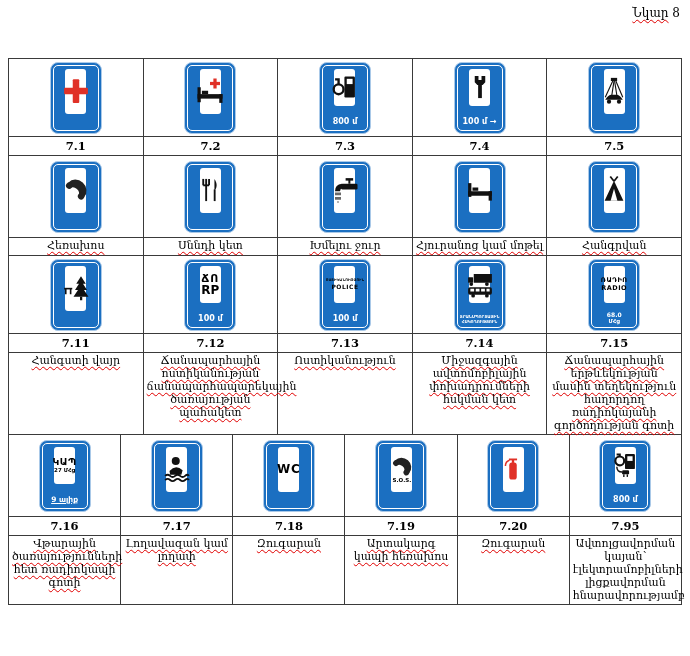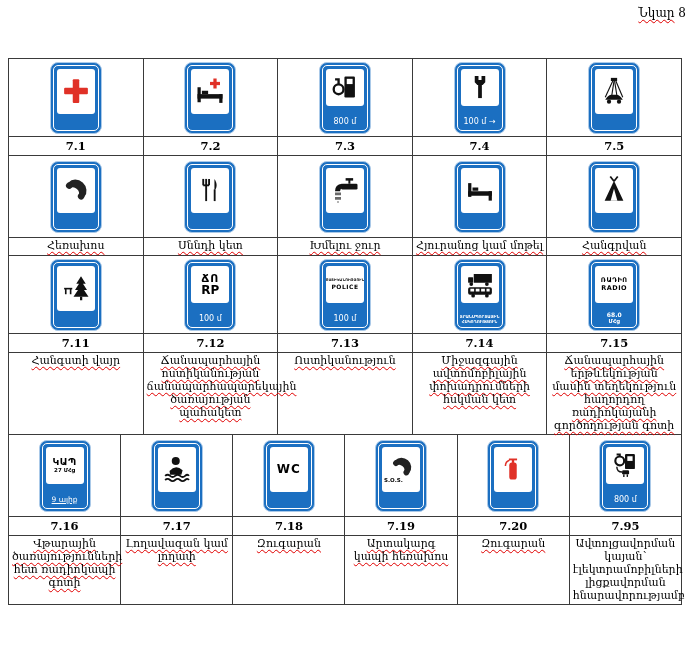--- a/index.html
+++ b/index.html
@@ -1,41 +1,41 @@
 <!DOCTYPE html>
 <html><head>
 <meta charset="utf-8">
 <style>
   html,body { margin:0; padding:0; background:#fff; }
   body { width:690px; height:656px; font-family:"DejaVu Serif","DejaVu Sans",serif; color:#000; }
   .page { position:relative; width:690px; height:656px; overflow:hidden; }
 
-  .fig { position:absolute; top:6px; right:4px; font-size:12px; }
+  .fig { position:absolute; top:6px; right:10px; font-size:12px; }
   .title { position:absolute; top:37px; left:0; width:100%; text-align:center; font-weight:bold; font-size:12.5px; letter-spacing:0.2px; }
 
   .tables { position:absolute; top:58px; left:8px; width:674px; }
   table { border-collapse:collapse; width:674px; table-layout:fixed; }
   table.t6 { margin-top:-1px; }
   td { border:1px solid #3a3a3a; padding:0; text-align:center; }
   tr.r-sign td { vertical-align:middle; }
   tr.r-num td { font-size:11.5px; font-weight:bold; height:18px; vertical-align:middle; }
   tr.r-lab td { font-size:11px; line-height:13px; vertical-align:top; padding:1px 3px 2px; }
   .h-s1 td { height:77px; } .h-s2 td { height:81px; } .h-s3 td { height:77px; } .h-s4 td { height:81px; }
   .h-l1 td { height:40px; } .h-l2 td { height:14px; padding-bottom:0; } .h-l3 td { height:68px; } .h-l4 td { height:64px; }
 
   
   .sq { text-decoration:underline; text-decoration-style:wavy; text-decoration-color:#e00000; text-decoration-thickness:1px; text-underline-offset:2px; }
 
   
   .sign { display:inline-block; width:52px; height:72px; background:#1b6fc1; border:1px solid #aac9e8; border-radius:8px; box-sizing:border-box; padding:2px; vertical-align:middle; }
   .face { width:100%; height:100%; box-sizing:border-box; border:1.5px solid #fff; border-radius:5px; display:flex; flex-direction:column; align-items:center; padding:3px 2px 2px; }
-  .plate { background:#fff; border-radius:3px; width:38px; display:flex; flex-direction:column; align-items:center; justify-content:center; position:relative; flex:none; }
+  .plate { background:#fff; border-radius:3px; width:21px; display:flex; flex-direction:column; align-items:center; justify-content:center; position:relative; flex:none; }
   .plate.tall { height:45px; }
   .plate.short { height:37px; }
-  .dist { margin-top:auto; margin-bottom:2px; color:#fff; font-family:"DejaVu Sans",sans-serif; font-weight:normal; font-size:8px; white-space:nowrap; }
+  .dist { margin-top:auto; margin-bottom:2px; color:#fff; font-family:"DejaVu Sans",sans-serif; font-weight:bold; font-size:8px; white-space:nowrap; }
   .dist.u { text-decoration:underline; font-size:7.5px; }
   .cap { margin-top:auto; margin-bottom:1px; color:#fff; font-family:"DejaVu Sans",sans-serif; font-weight:bold; text-align:center; }
   .cap .c1 { display:block; font-size:4.2px; line-height:5px; }
   .cap .c2 { display:block; font-size:4.2px; line-height:5px; }
   .cap.radio .c1 { font-size:6px; line-height:7px; }
   .cap.radio .c2 { font-size:5.5px; line-height:6px; }
 
   .pt { font-family:"DejaVu Sans",sans-serif; font-weight:bold; color:#000; display:block; text-align:center; }
   .pt.cho { font-size:11px; line-height:12px; letter-spacing:1px; }
   .pt.rp  { font-size:12px; line-height:11px; }

